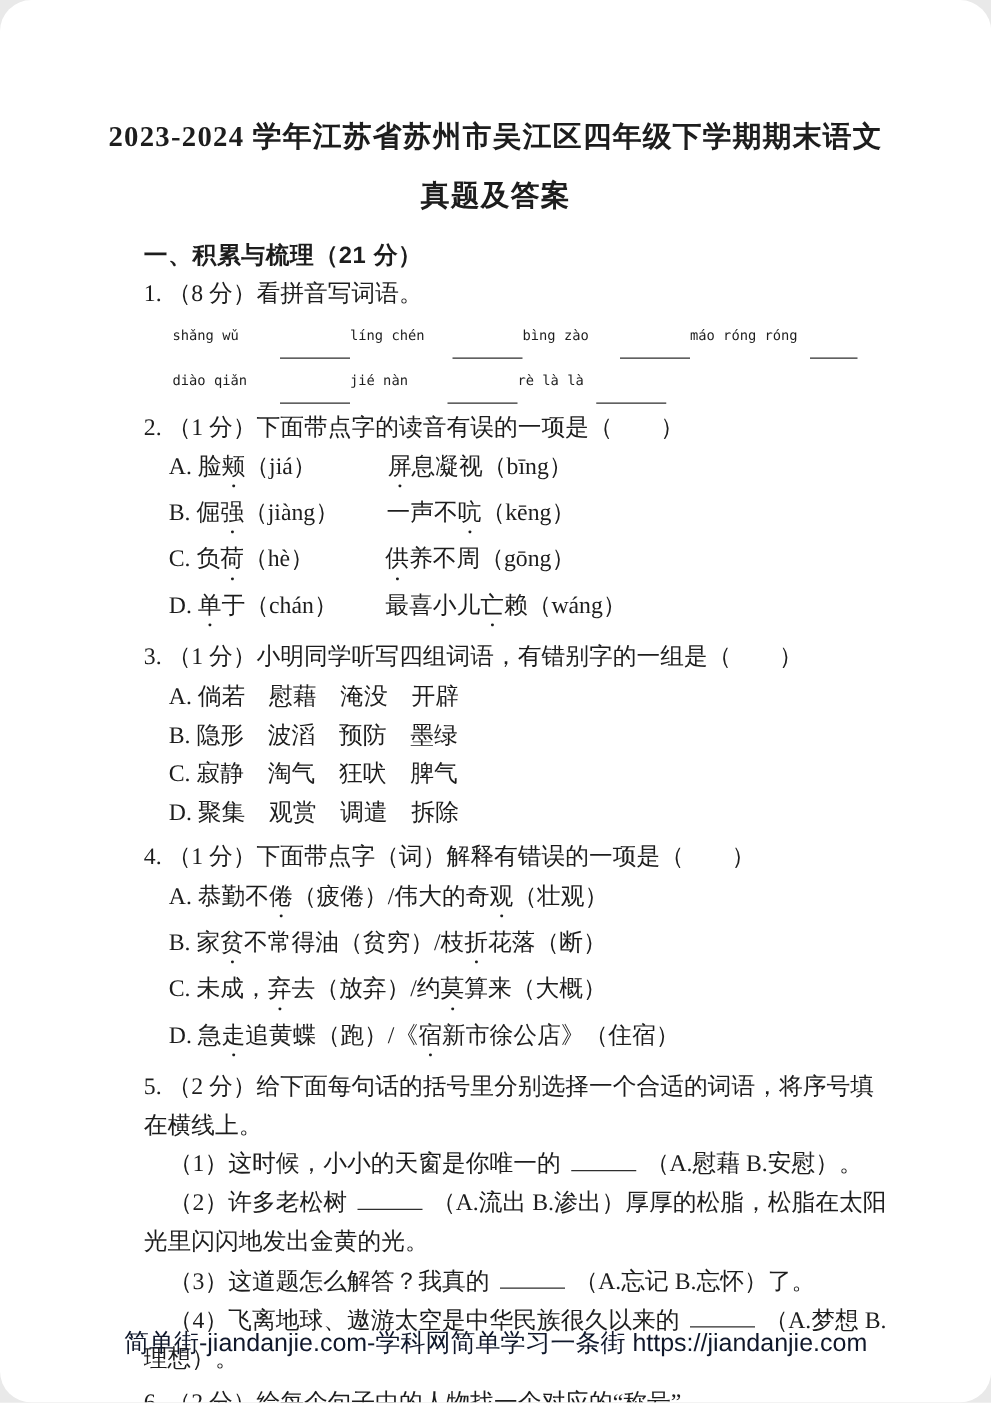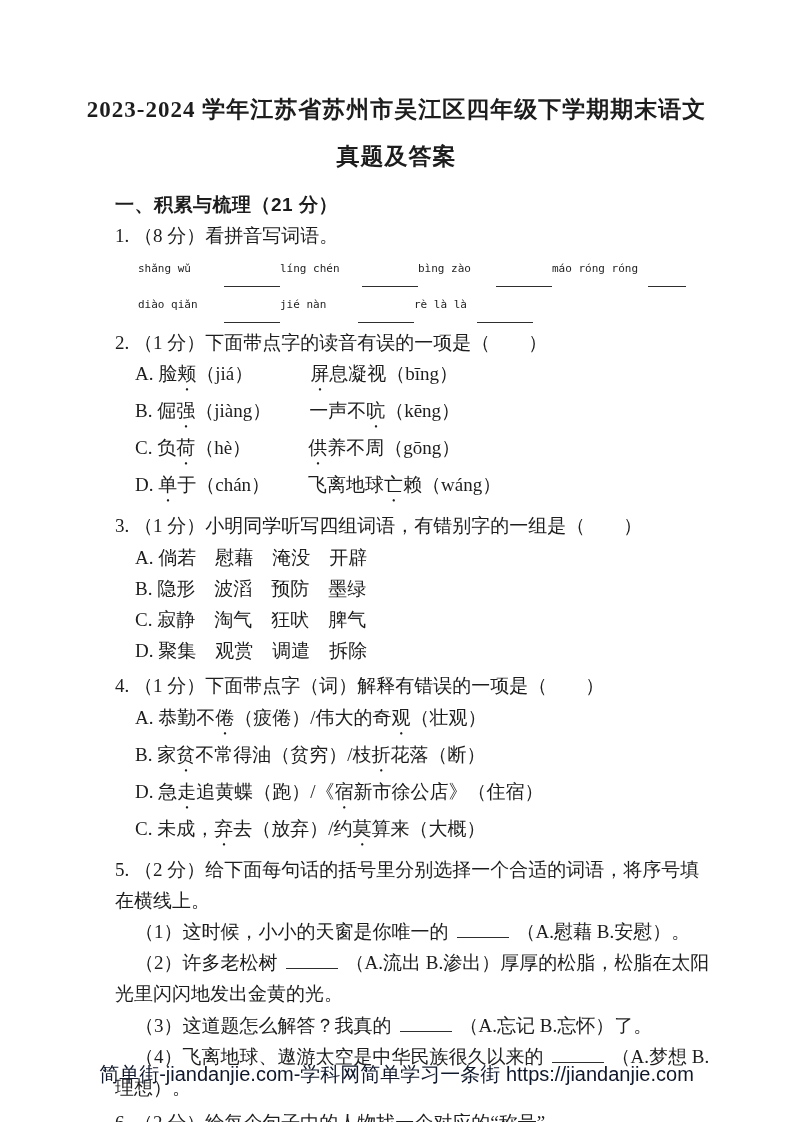--- a/index.html
+++ b/index.html
@@ -4,20 +4,21 @@
 <style>
   html,body{margin:0;padding:0;background:#e9e9e9;}
   .page{
     position:relative;
     width:793px;height:1122px;
     margin:0 auto;
     background:#ffffff;
     color:#1d1d1d;
     font-family:"Liberation Serif","DejaVu Serif",serif;
     overflow:hidden;
+    border-radius:25px;
   }
   .titles{padding-top:86px;}
   .title-line{
     text-align:center;
     font-weight:700;
     font-size:23px;
     line-height:47px;
     letter-spacing:1px;
   }
   .content{padding:0 78px 0 115px;}
@@ -112,33 +113,33 @@
         </span><span class="pcell c4">
           <span>rè là là</span>
           <span class="blank b1"></span>
         </span>
     </div>
 
     <div class="line qgap">2. （1 分）下面带点字的读音有误的一项是（　　）</div>
     <div class="line opt"><span>A. 脸</span><span class="dot">颊</span><span>（jiá）　　　</span><span class="dot">屏</span><span>息凝视（bīng）</span></div>
     <div class="line opt"><span>B. 倔</span><span class="dot">强</span><span>（jiàng）　　一声不</span><span class="dot">吭</span><span>（kēng）</span></div>
     <div class="line opt"><span>C. 负</span><span class="dot">荷</span><span>（hè）　　　</span><span class="dot">供</span><span>养不周（gōng）</span></div>
-    <div class="line opt"><span>D. </span><span class="dot">单</span><span>于（chán）　　飞离地球</span><span class="dot">亡</span><span>赖（wáng）</span></div>
+    <div class="line opt"><span>D. </span><span class="dot">单</span><span>于（chán）　　最喜小儿</span><span class="dot">亡</span><span>赖（wáng）</span></div>
 
     <div class="line qgap">3. （1 分）小明同学听写四组词语，有错别字的一组是（　　）</div>
     <div class="line opt">A. 倘若　慰藉　淹没　开辟</div>
     <div class="line opt">B. 隐形　波滔　预防　墨绿</div>
     <div class="line opt">C. 寂静　淘气　狂吠　脾气</div>
     <div class="line opt">D. 聚集　观赏　调遣　拆除</div>
 
     <div class="line qgap">4. （1 分）下面带点字（词）解释有错误的一项是（　　）</div>
     <div class="line opt"><span>A. 恭勤不</span><span class="dot">倦</span><span>（疲倦）/伟大的奇</span><span class="dot">观</span><span>（壮观）</span></div>
     <div class="line opt"><span>B. 家</span><span class="dot">贫</span><span>不常得油（贫穷）/枝</span><span class="dot">折</span><span>花落（断）</span></div>
+    <div class="line opt"><span>C. 未成，</span><span class="dot">弃</span><span>去（放弃）/约</span><span class="dot">莫</span><span>算来（大概）</span></div>
     <div class="line opt"><span>D. 急</span><span class="dot">走</span><span>追黄蝶（跑）/《</span><span class="dot">宿</span><span>新市徐公店》（住宿）</span></div>
-    <div class="line opt"><span>C. 未成，</span><span class="dot">弃</span><span>去（放弃）/约</span><span class="dot">莫</span><span>算来（大概）</span></div>
 
     <div class="line qgap">5. （2 分）给下面每句话的括号里分别选择一个合适的词语，将序号填在横线上。</div>
     <div class="line q5-item"><span>（1）这时候，小小的天窗是你唯一的</span><span class="blank b5"></span><span>（A.慰藉  B.安慰）。</span></div>
     <div class="line q5-item"><span>（2）许多老松树</span><span class="blank b5"></span><span>（A.流出  B.渗出）厚厚的松脂，松脂在太阳光里闪闪地发出金黄的光。</span></div>
     <div class="line q5-item"><span>（3）这道题怎么解答？我真的</span><span class="blank b5"></span><span>（A.忘记  B.忘怀）了。</span></div>
     <div class="line q5-item"><span>（4）飞离地球、遨游太空是中华民族很久以来的</span><span class="blank b5"></span><span>（A.梦想  B.理想）。</span></div>
 
     <div class="line qgap">6. （2 分）给每个句子中的人物找一个对应的“称号”。</div>
 
   </div>

